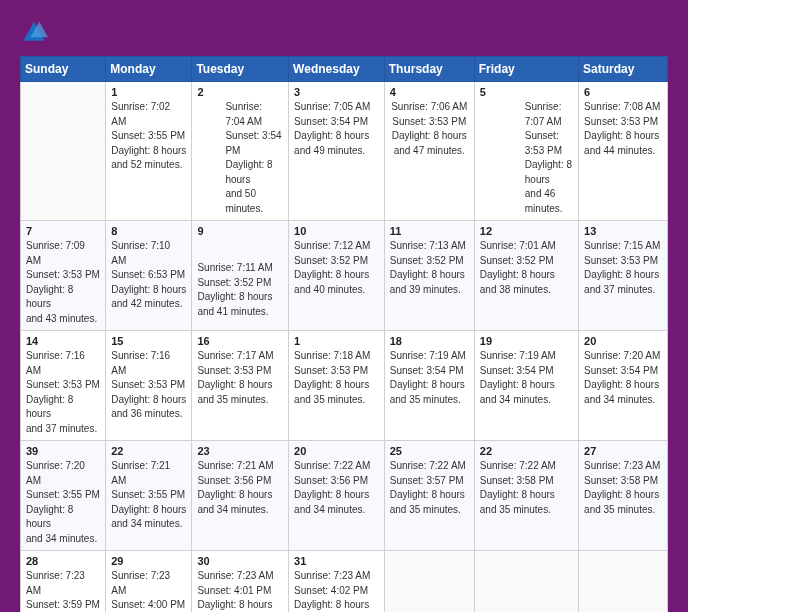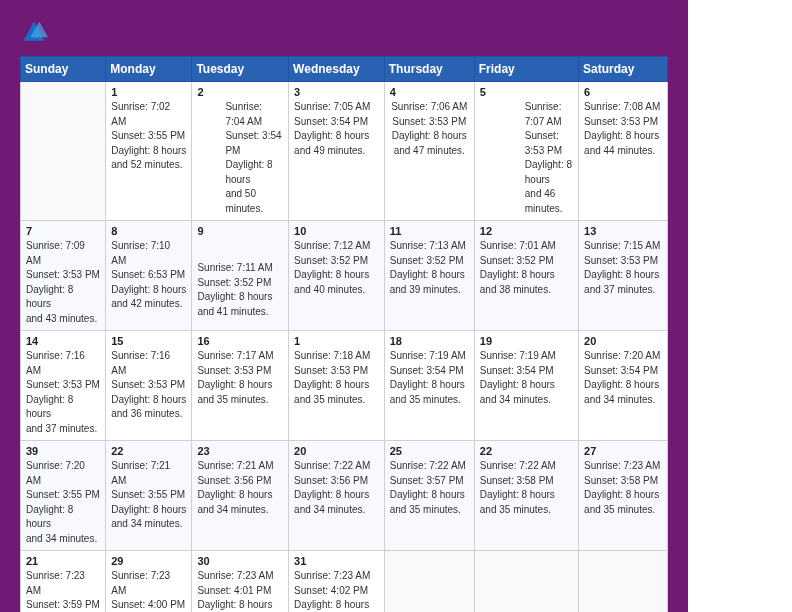--- a/index.html
+++ b/index.html
@@ -331,21 +331,21 @@
           <td>
             <span class="day-num">27</span>
             <div class="day-info" style="white-space: pre-line;">Sunrise: 7:23 AM
 Sunset: 3:58 PM
 Daylight: 8 hours
 and 35 minutes.</div>
           </td>
         </tr>
         <tr>
           <td>
-            <span class="day-num">21</span>
+            <span class="day-num">28</span>
             <div class="day-info" style="white-space: pre-line;">Sunrise: 7:23 AM
 Sunset: 3:59 PM
 Daylight: 8 hours
 and 36 minutes.</div>
           </td>
           <td>
             <span class="day-num">29</span>
             <div class="day-info" style="white-space: pre-line;">Sunrise: 7:23 AM
 Sunset: 4:00 PM
 Daylight: 8 hours

